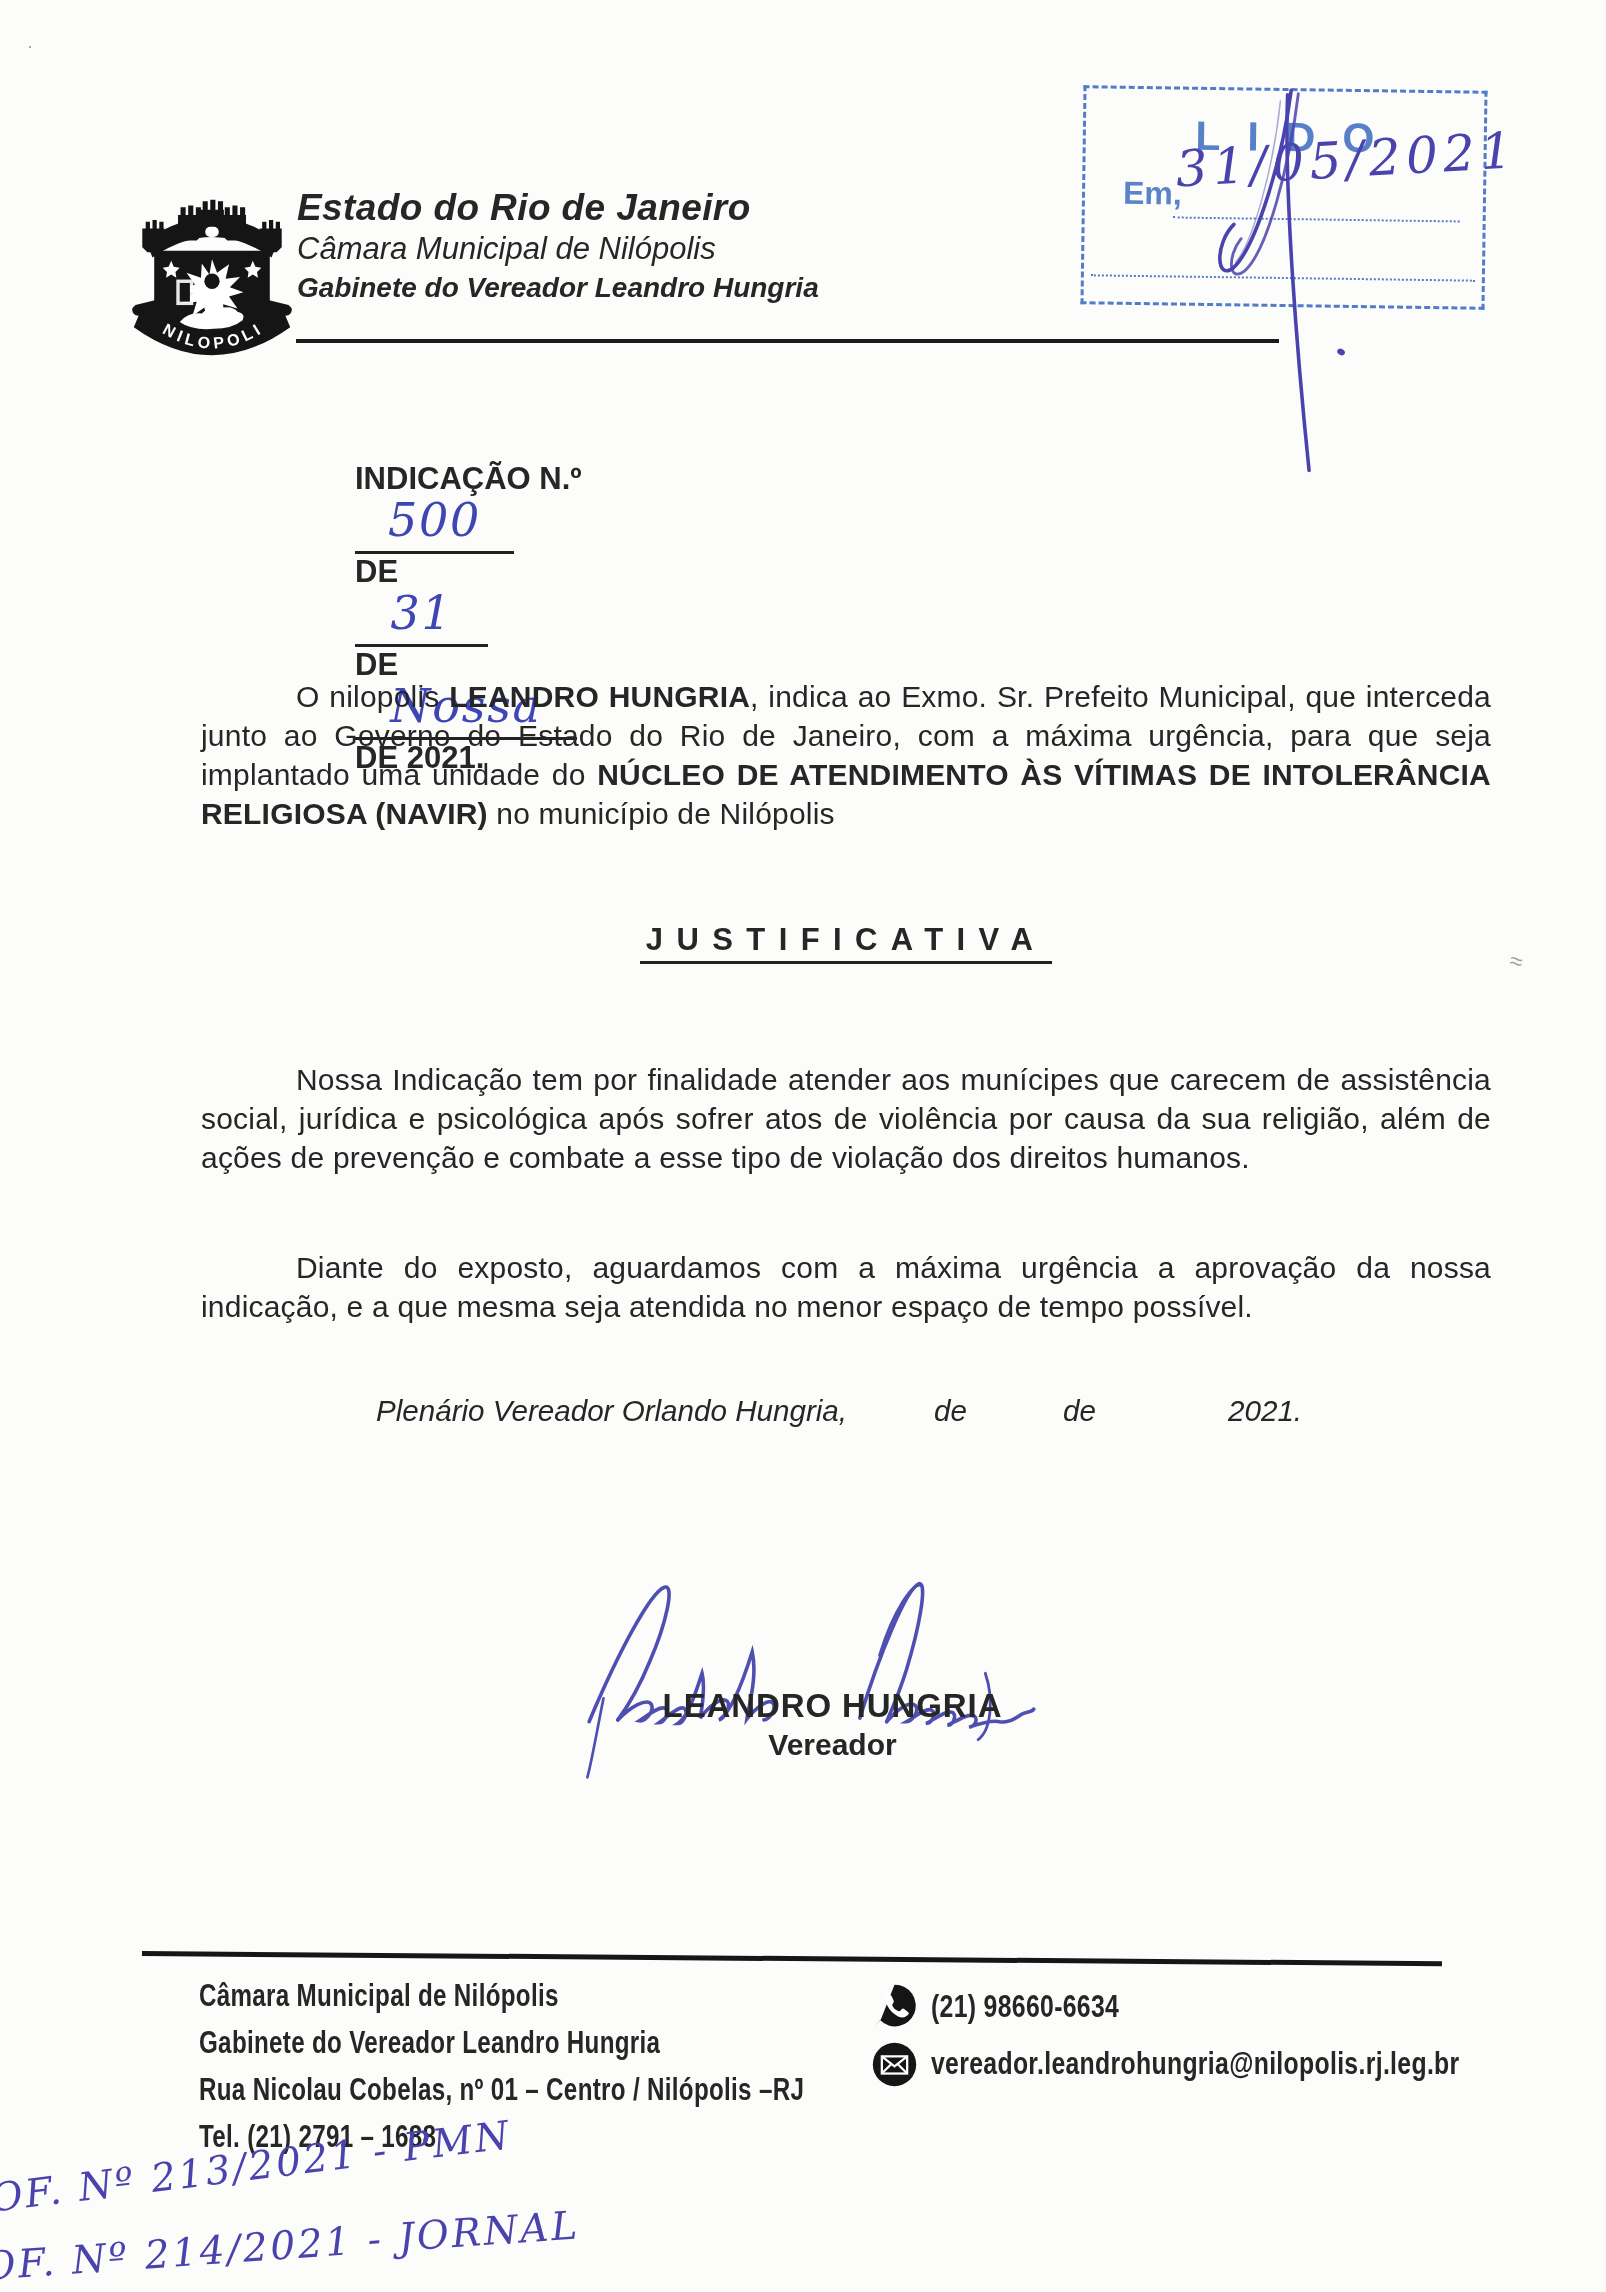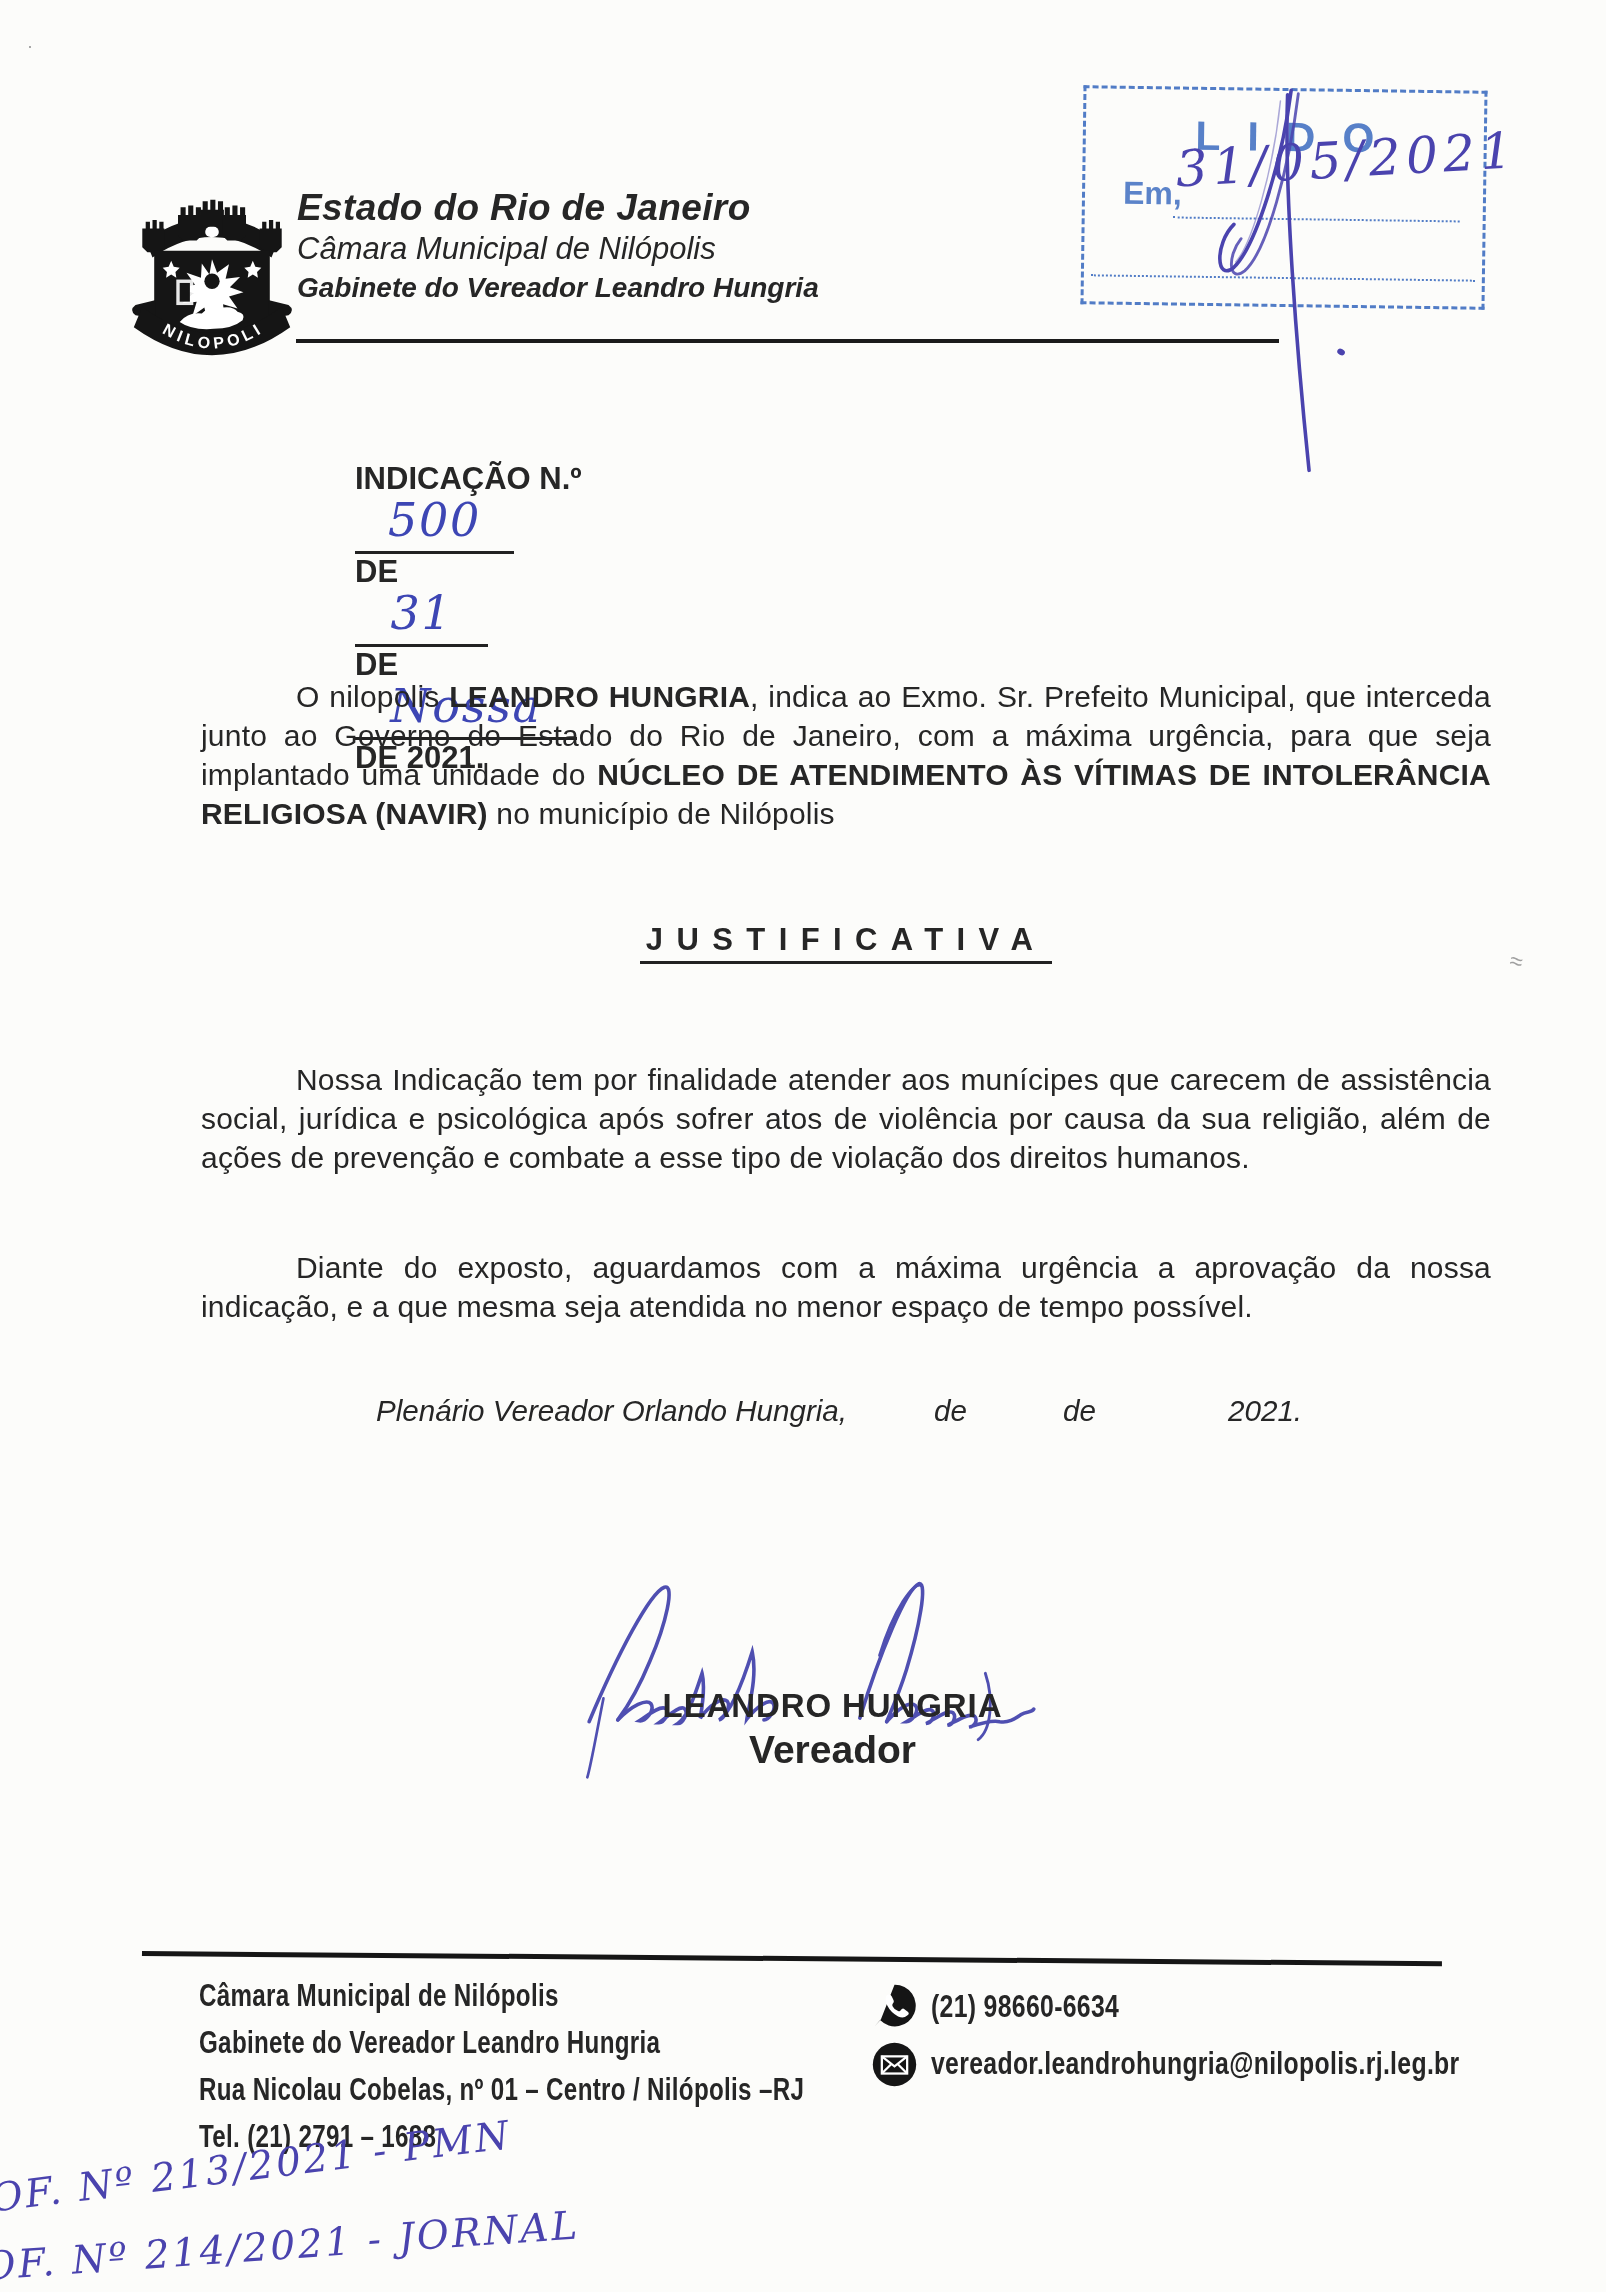--- a/index.html
+++ b/index.html
@@ -68,21 +68,21 @@
     border-bottom:3.6px solid #222;padding:0 5.4px 2.7px 5.4px;
   }
   .plenary{position:absolute;left:0;top:1394px;width:1607px;font-size:29.6px;font-style:italic;}
   .pl-place{position:absolute;left:376px;}
   .pl-de1{position:absolute;left:934px;}
   .pl-de2{position:absolute;left:1063px;}
   .pl-year{position:absolute;left:1197px;margin-left:31px;}
   
   .sig-svg{position:absolute;left:564px;top:1546px;width:502px;height:251px;pointer-events:none;}
   .sig-name{position:absolute;left:573px;top:1687px;width:519px;text-align:center;font-size:33px;font-weight:bold;letter-spacing:0.9px;}
-  .sig-role{position:absolute;left:573px;top:1728px;width:519px;text-align:center;font-size:39px;font-weight:bold;}
+  .sig-role{position:absolute;left:573px;top:1728px;width:519px;text-align:center;font-size:30px;font-weight:bold;}
   
   .f-rule{position:absolute;left:142px;top:1951px;width:1300px;height:4.5px;background:#161616;transform:rotate(.45deg);transform-origin:0 0;}
   .f-left{position:absolute;left:199px;top:1972px;font-size:31px;font-weight:bold;line-height:47px;}
   .cond{transform:scaleX(.78);transform-origin:0 50%;white-space:nowrap;display:block;letter-spacing:0.4px;}
   .f-right{position:absolute;left:871px;top:1983px;}
   .f-row{display:flex;align-items:center;margin-bottom:10.7px;}
   .f-icon{width:47px;height:47px;margin-right:12.5px;flex:0 0 auto;}
   .f-rtext{font-size:31px;font-weight:bold;transform:scaleX(.80);transform-origin:0 50%;white-space:nowrap;letter-spacing:0.4px;}
   
   .note{

